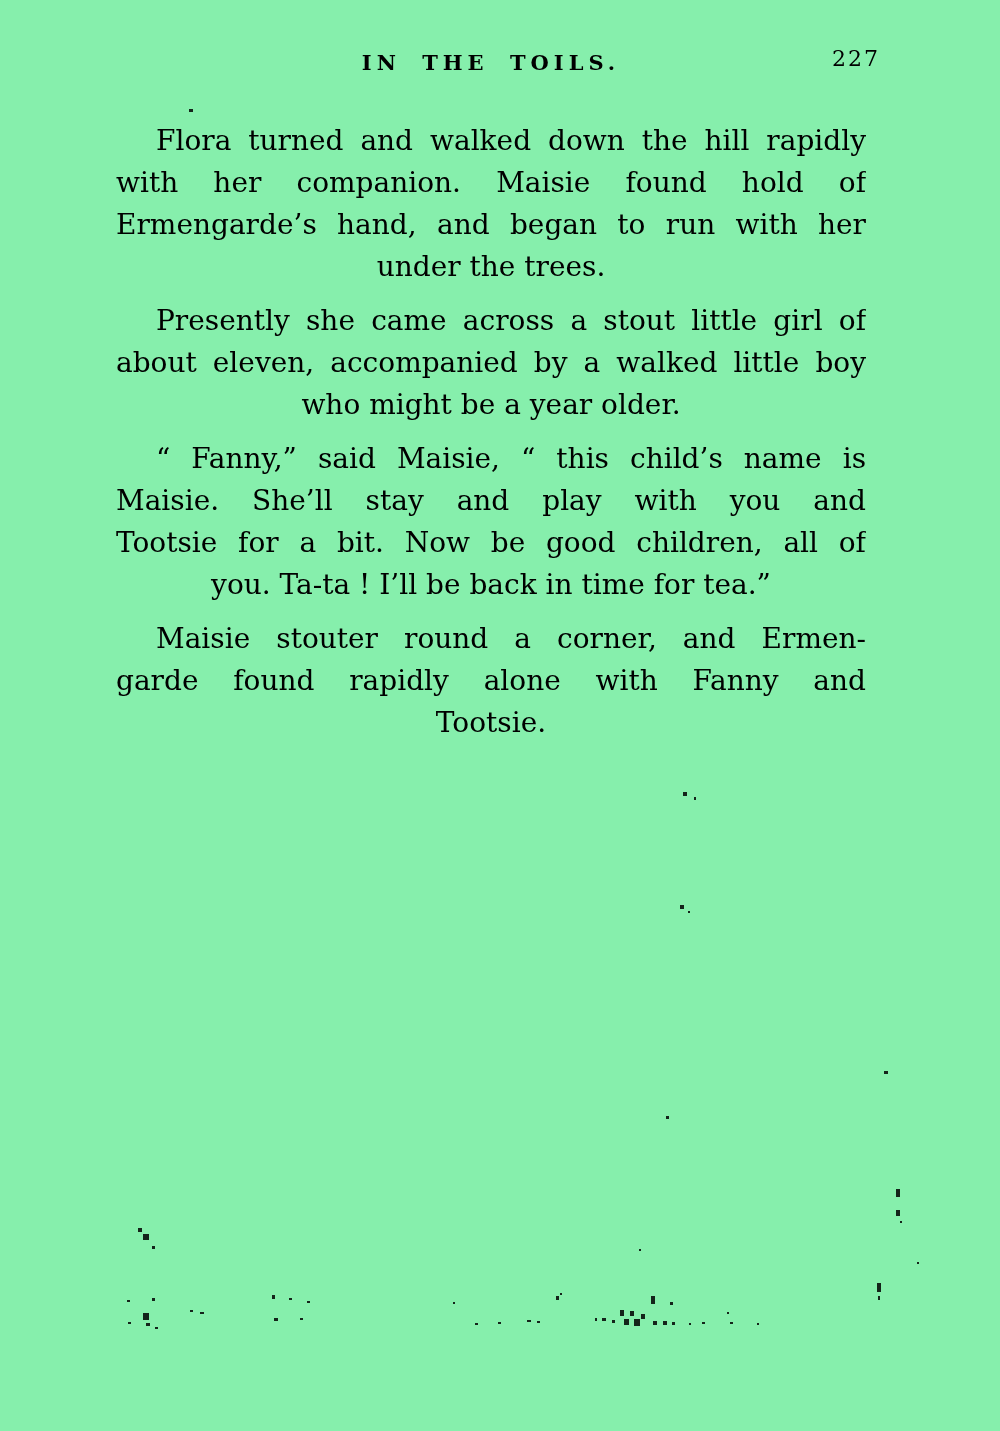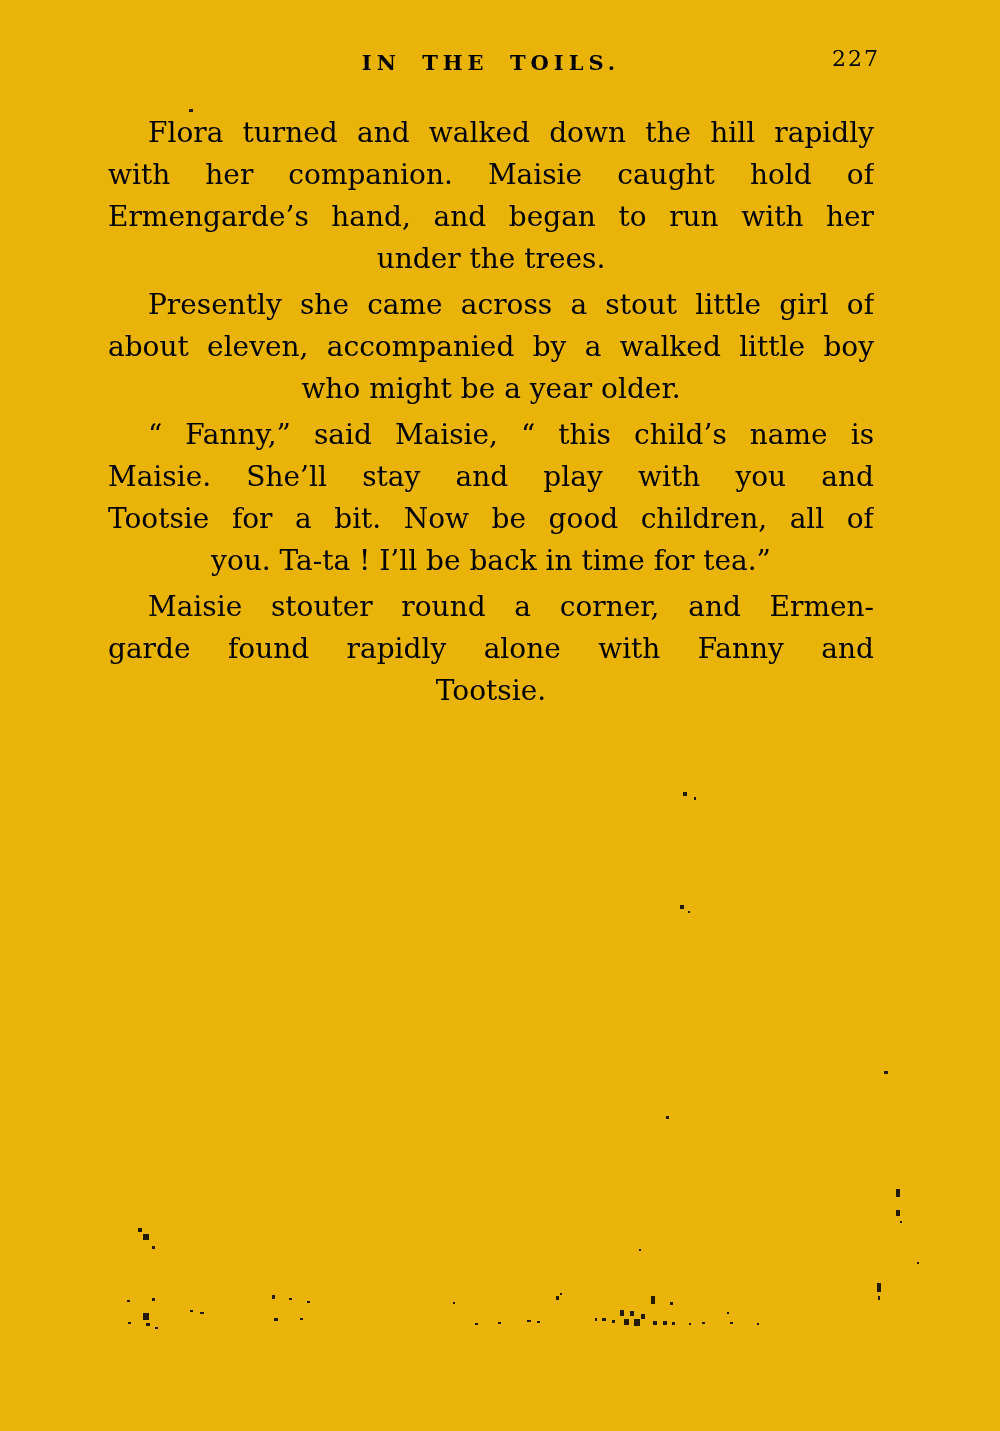--- a/index.html
+++ b/index.html
@@ -1,20 +1,20 @@
 <!DOCTYPE html>
 <html><head>
 <meta charset="utf-8">
 <style>
   html, body { margin: 0; padding: 0; background: #ffffff; }
   .page {
     position: relative;
     width: 1000px;
     height: 1431px;
-    background: #eab308;
+    background: #86efac;
     overflow: hidden;
     font-family: "DejaVu Serif", "Liberation Serif", serif;
     color: #000000;
   }
   .running-header {
     position: absolute;
     top: 50px;
     left: 104px;
     width: 774px;
     height: 34px;
@@ -38,42 +38,42 @@
     line-height: 32px;
   }
   .text-block {
     position: absolute;
     top: 108px;
     left: 104px;
     width: 774px;
     font-size: 28px;
     line-height: 42px;
   }
-  .para { margin: 4px; padding: 0; }
+  .para { margin: 12px; padding: 0; }
   .line { display: block; height: 42px; overflow: hidden; }
   .line.just { text-align: justify; text-align-last: justify; }
   .line.left { text-align: center; }
   .line.indent { padding-left: 40px; }
   .speck { position: absolute; background: #000; opacity: 0.85; }
 </style>
 </head>
 <body>
 
 <div class="page">
 
   <div class="running-header">
     <span class="header-title">IN THE TOILS.</span>
     <span class="page-number">227</span>
   </div>
 
   <div class="text-block">
 
     <div class="para">
       <span class="line just indent">Flora turned and walked down the hill rapidly</span>
-      <span class="line just">with her companion. Maisie caught hold of</span>
+      <span class="line just">with her companion. Maisie found hold of</span>
       <span class="line just">Ermengarde’s hand, and began to run with her</span>
       <span class="line left">under the trees.</span>
     </div>
 
     <div class="para">
       <span class="line just indent">Presently she came across a stout little girl of</span>
       <span class="line just">about eleven, accompanied by a walked little boy</span>
       <span class="line left">who might be a year older.</span>
     </div>
 

